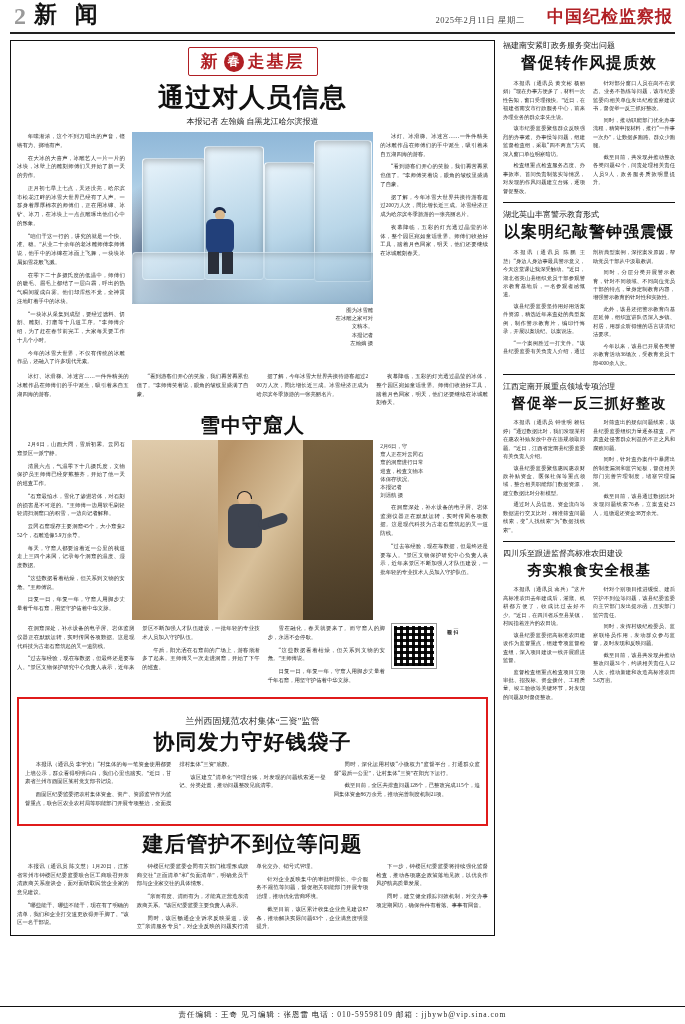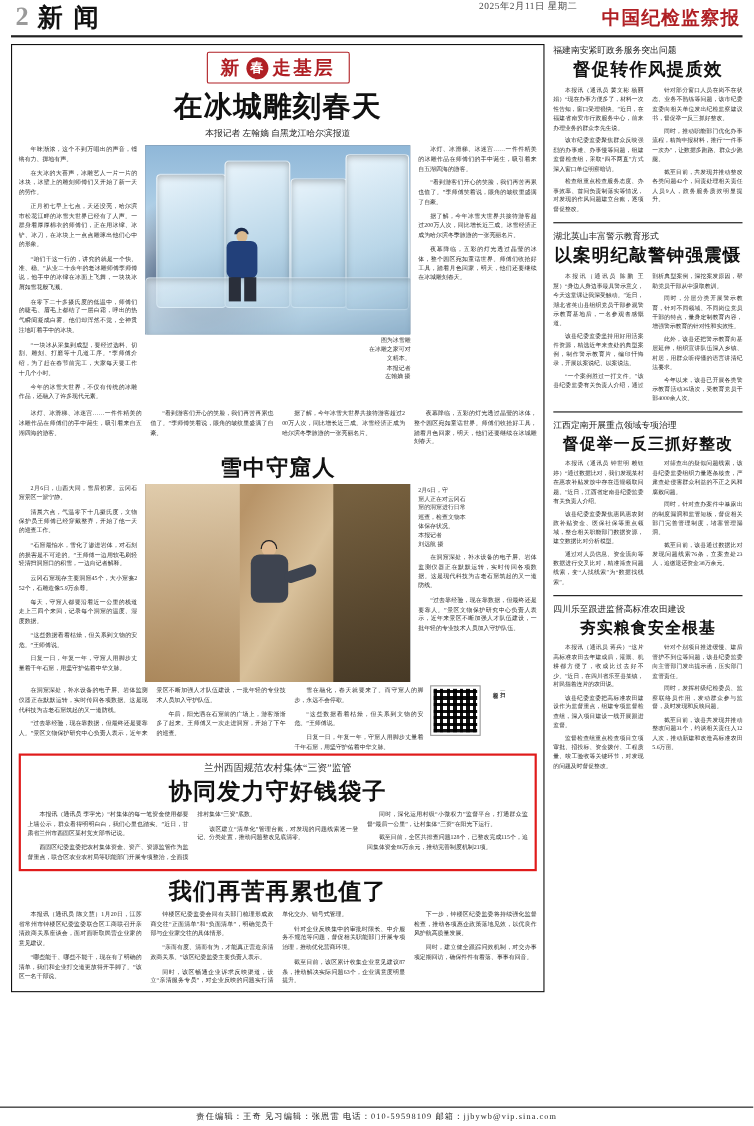--- a/index.html
+++ b/index.html
@@ -19,24 +19,24 @@
     padding:6px 4px 4px 4px;
     border-bottom:2px solid #222;
     position:relative;height:34px;box-sizing:border-box;
   }
   .pagenum{
     font-size:24px;color:#9a9a9a;font-weight:bold;line-height:1;
     font-family:"Liberation Serif",serif;
   }
   .section-name{
     font-size:23px;font-weight:bold;letter-spacing:2px;line-height:1;
-    font-family:Liberation Serif, serif;
+    font-family:Liberation Mono, monospace;
   }
   .masthead-date{
-    position:absolute;right:150px;bottom:20px;
+    position:absolute;right:150px;bottom:5px;
     font-size:8.5px;color:#444;letter-spacing:.5px;
   }
   .paper-title{
     position:absolute;right:2px;bottom:4px;
     font-size:17px;font-weight:bold;color:#b01f24;letter-spacing:1px;
     font-family:"DejaVu Sans","Liberation Sans",sans-serif;
   }
 
   
   .body-wrap{display:flex;gap:8px;padding-top:6px;height:955px;box-sizing:border-box;}
@@ -113,21 +113,21 @@
   .cave-person .vest{width:34px;height:44px;background:#3e4450;border-radius:8px;position:absolute;top:12px;left:0;}
   .cave-person .arm{width:30px;height:11px;background:#3e4450;border-radius:6px;position:absolute;top:24px;left:30px;transform:rotate(-18deg);}
 
   .qr{width:40px;height:40px;background:
      repeating-linear-gradient(90deg,#111 0 3px,#fff 3px 6px),
      repeating-linear-gradient(0deg,#111 0 3px,#fff 3px 6px);
      background-blend-mode:multiply;border:2px solid #fff;outline:1px solid #999;}
   .qr-label{font-size:5px;color:#333;text-align:center;width:40px;margin-top:1px;line-height:1.3;}
 
   
-  .redbox{border:2px solid #e01b1b;padding:5px 6px;box-sizing:border-box;margin-top:0;}
+  .redbox{border:2px solid #e01b1b;padding:16px 6px;box-sizing:border-box;margin-top:12px;}
 
   .rule-h{border-top:1px solid #111;margin:6px 0;}
 
   
   .rblock{margin-bottom:7px;}
   .r-eyebrow{font-size:8px;text-align:left;color:#222;margin-bottom:2px;}
   .r-head{font-size:16px;font-weight:bold;text-align:center;letter-spacing:1px;margin:2px 0 5px 0;
     font-family:"DejaVu Sans","Liberation Sans",sans-serif;}
   .r-head-sm{font-size:14.5px;}
   p.r-text{font-size:5.3px;line-height:1.6;text-align:justify;margin:0 0 3px 0;color:#2a2a2a;text-indent:2em;word-break:break-all;}
@@ -158,21 +158,21 @@
       <div class="rulebox">
 
         <div class="banner">
           <div class="banner-inner">
             <span class="banner-txt">新</span>
             <span class="banner-circle">春</span>
             <span class="banner-txt">走基层</span>
           </div>
         </div>
 
-        <div class="headline h-main">在冰城雕刻春天</div>
+        <div class="headline h-main">通过对人员信息</div>
         <div class="h-sub">本报记者 左翰嫡 自黑龙江哈尔滨报道</div>
 
         <div style="display:flex;gap:7px;align-items:flex-start;">
           <div style="width:108px;">
             <p class="body-text">年味渐浓，这个不到万唱出的声音，铿锵有力、掷地有声。</p>
             <p class="body-text">在大冰的大喜声，冰雕艺人一片一片的冰块，冰壁上的雕刻师傅们又开始了新一天的劳作。</p>
             <p class="body-text">正月初七早上七点，天还没亮，哈尔滨市松花江畔的冰雪大世界已经有了人声。一群身着厚厚棉衣的师傅们，正在用冰镩、冰铲、冰刀，在冰块上一点点雕琢出他们心中的形象。</p>
             <p class="body-text">“咱们干这一行的，讲究的就是一个快、准、稳。”从业二十余年的老冰雕师傅李师傅说，他手中的冰镩在冰面上飞舞，一块块冰屑如雪花般飞溅。</p>
             <p class="body-text">在零下二十多摄氏度的低温中，师傅们的睫毛、眉毛上都结了一层白霜，呼出的热气瞬间凝成白雾。他们却浑然不觉，全神贯注地盯着手中的冰块。</p>
             <p class="body-text">“一块冰从采集到成型，要经过选料、切割、雕刻、打磨等十几道工序。”李师傅介绍，为了赶在春节前完工，大家每天要工作十几个小时。</p>
@@ -284,21 +284,21 @@
           <div class="cols c3">
             <p class="body-text">本报讯（通讯员 李宇光）“村集体的每一笔资金使用都要上墙公示，群众看得明明白白，我们心里也踏实。”近日，甘肃省兰州市西固区某村党支部书记说。</p>
             <p class="body-text">西固区纪委监委把农村集体资金、资产、资源监管作为监督重点，联合区农业农村局等职能部门开展专项整治，全面摸排村集体“三资”底数。</p>
             <p class="body-text">该区建立“清单化”管理台账，对发现的问题线索逐一登记、分类处置，推动问题整改见底清零。</p>
             <p class="body-text">同时，深化运用村级“小微权力”监督平台，打通群众监督“最后一公里”，让村集体“三资”在阳光下运行。</p>
             <p class="body-text">截至目前，全区共排查问题128个，已整改完成115个，追回集体资金86万余元，推动完善制度机制21项。</p>
           </div>
         </div>
 
         <div style="margin-top:6px;">
-          <div class="headline" style="font-size:21px;margin:1px 0 5px 0;">我们再苦再累也值了</div>
+          <div class="headline" style="font-size:21px;margin:1px 0 5px 0;">建后管护不到位等问题</div>
           <div class="cols c4">
             <p class="body-text">本报讯（通讯员 陈文慧）1月20日，江苏省常州市钟楼区纪委监委联合区工商联召开亲清政商关系座谈会，面对面听取民营企业家的意见建议。</p>
             <p class="body-text">“哪些能干、哪些不能干，现在有了明确的清单，我们和企业打交道更放得开手脚了。”该区一名干部说。</p>
             <p class="body-text">钟楼区纪委监委会同有关部门梳理形成政商交往“正面清单”和“负面清单”，明确党员干部与企业家交往的具体情形。</p>
             <p class="body-text">“亲而有度、清而有为，才能真正营造亲清政商关系。”该区纪委监委主要负责人表示。</p>
             <p class="body-text">同时，该区畅通企业诉求反映渠道，设立“亲清服务专员”，对企业反映的问题实行清单化交办、销号式管理。</p>
             <p class="body-text">针对企业反映集中的审批时限长、中介服务不规范等问题，督促相关职能部门开展专项治理，推动优化营商环境。</p>
             <p class="body-text">截至目前，该区累计收集企业意见建议87条，推动解决实际问题63个，企业满意度明显提升。</p>
             <p class="body-text">下一步，钟楼区纪委监委将持续强化监督检查，推动各项惠企政策落地见效，以优良作风护航高质量发展。</p>
             <p class="body-text">同时，建立健全跟踪问效机制，对交办事项定期回访，确保件件有着落、事事有回音。</p>

